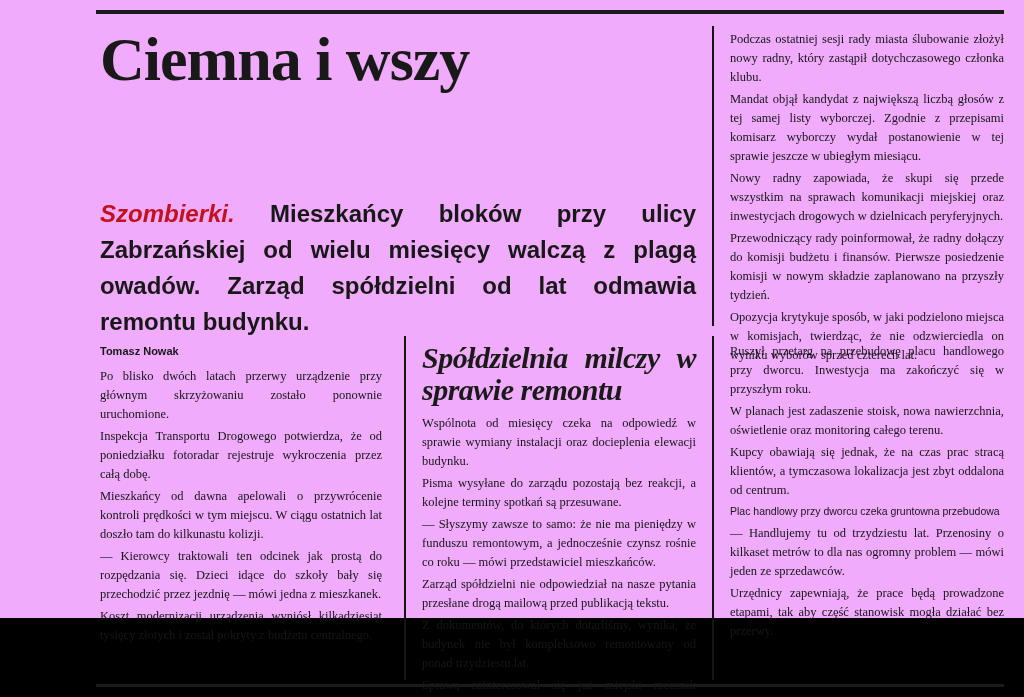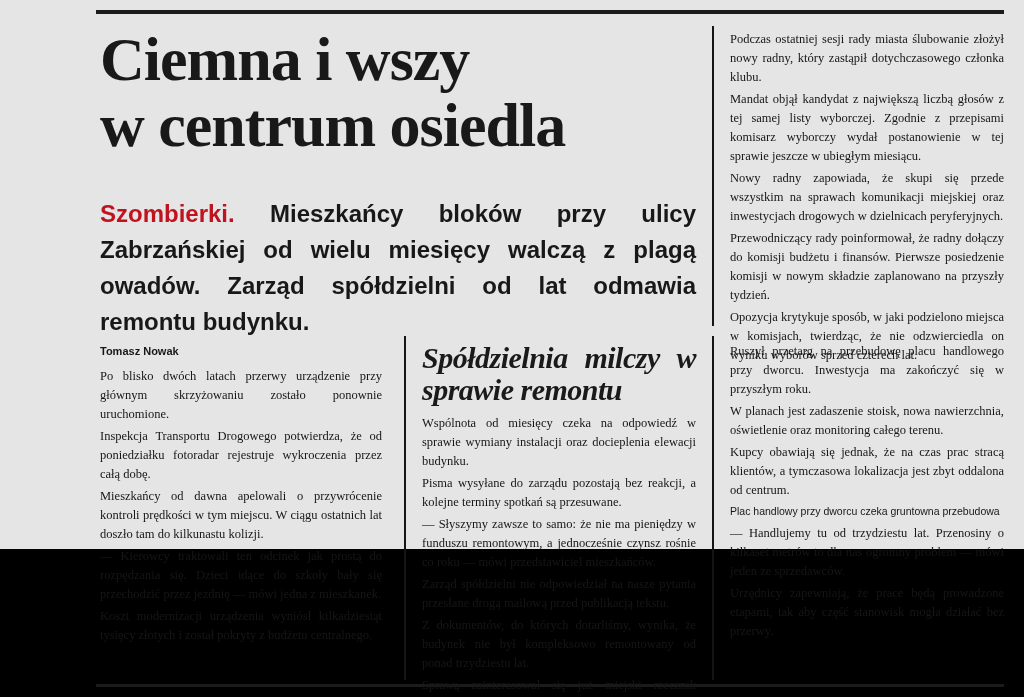--- a/index.html
+++ b/index.html
@@ -11,22 +11,22 @@
     width: 1024px;
     height: 697px;
     overflow: hidden;
     font-family: "Liberation Serif", serif;
     color: #141414;
   }
 
   .page {
     position: relative;
     width: 1024px;
-    height: 549px;
-    background: #e5e5e5;
+    height: 618px;
+    background: #f0abfc;
   }
 
   
   .rule-top {
     position: absolute;
     left: 96px;
     top: 10px;
     width: 908px;
     height: 4px;
     background: #1b1b1b;
@@ -71,20 +71,21 @@
     width: 596px;
     font-family: "Liberation Sans", sans-serif;
     font-weight: bold;
     font-size: 24px;
     line-height: 36px;
     color: #181818;
     text-align: justify;
   }
   .lede .kicker {
     color: #c1121f;
+    font-style: italic;
   }
 
   
   .col {
     position: absolute;
     font-family: "Liberation Serif", serif;
     font-size: 12.5px;
     line-height: 19px;
     color: #161616;
     text-align: justify;
@@ -125,21 +126,20 @@
 
   <div class="rule-top"></div>
   <div class="rule-bottom"></div>
 
   <div class="vrule" style="left:712px; top:26px; height:300px;"></div>
   <div class="vrule" style="left:712px; top:336px; height:344px;"></div>
   <div class="vrule" style="left:404px; top:336px; height:344px;"></div>
 
   <div class="headline">
     <div class="headline-line">Ciemna i wszy</div>
-    <div class="headline-line">w centrum osiedla</div>
   </div>
 
   <div class="lede">
     <span class="kicker">Szombierki.</span>
     <span>Mieszkańcy bloków przy ulicy Zabrzańskiej od wielu miesięcy walczą z plagą owadów. Zarząd spółdzielni od lat odmawia remontu budynku.</span>
   </div>
 
   <div class="col" style="left:730px; top:30px; width:274px;">
     <p>Podczas ostatniej sesji rady miasta ślubowanie złożył nowy radny, który zastąpił dotychczasowego członka klubu.</p>
     <p>Mandat objął kandydat z największą liczbą głosów z tej samej listy wyborczej. Zgodnie z przepisami komisarz wyborczy wydał postanowienie w tej sprawie jeszcze w ubiegłym miesiącu.</p>

